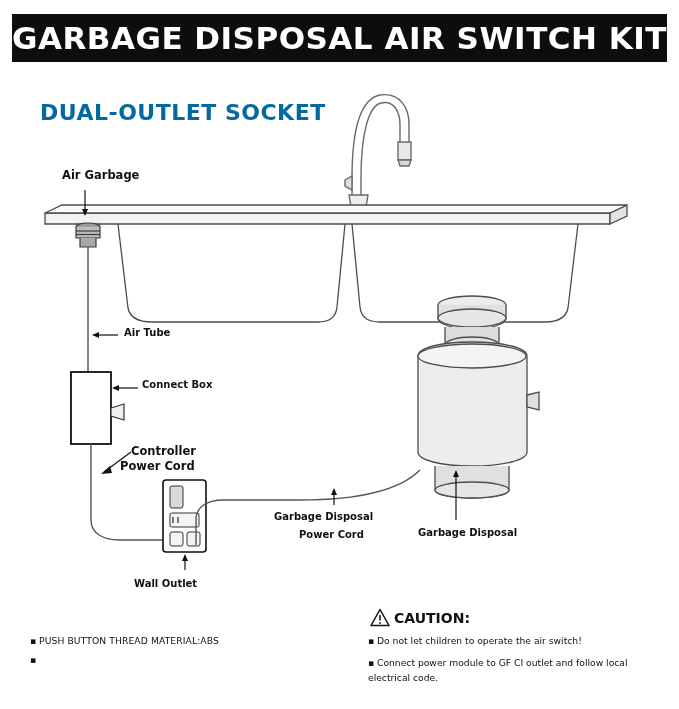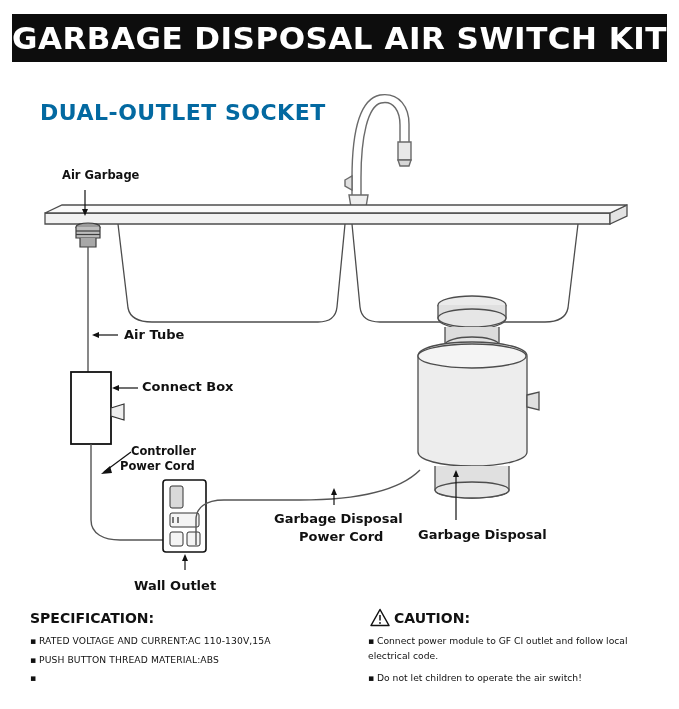--- a/index.html
+++ b/index.html
@@ -65,21 +65,21 @@
 
   
   .lbl {
     position: absolute;
     font-size: 11.5px;
     font-weight: bold;
     color: #111111;
     white-space: nowrap;
     font-family: "DejaVu Sans", sans-serif;
   }
-  .lbl.big { font-size: 13px; }
+  .lbl.big { font-size: 10px; }
 
   
   .spec-head, .caution-head {
     position: absolute;
     font-size: 14px;
     font-weight: bold;
     color: #111111;
     font-family: "DejaVu Sans", sans-serif;
   }
   .spec-list, .caution-list {
@@ -223,32 +223,30 @@
   <div class="lbl" style="left:62px; top:168px;">Air Garbage</div>
   <div class="lbl big" style="left:124px; top:327px;">Air Tube</div>
   <div class="lbl big" style="left:142px; top:379px;">Connect Box</div>
   <div class="lbl" style="left:131px; top:444px;">Controller</div>
   <div class="lbl" style="left:120px; top:459px;">Power Cord</div>
   <div class="lbl big" style="left:134px; top:578px;">Wall Outlet</div>
   <div class="lbl big" style="left:274px; top:511px;">Garbage Disposal</div>
   <div class="lbl big" style="left:299px; top:529px;">Power Cord</div>
   <div class="lbl big" style="left:418px; top:527px;">Garbage Disposal</div>
 
-  <div class="spec-head" style="left:30px; top:610px;">SPECIFICATION:</div>
   <ul class="spec-list" style="left:30px; top:632px;">
-    <li><span class="bullet">▪</span><span>RATED VOLTAGE AND CURRENT:AC 110-130V,15A</span></li>
     <li><span class="bullet">▪</span><span>PUSH BUTTON THREAD MATERIAL:ABS</span></li>
     <li><span class="bullet">▪</span></li>
   </ul>
 
   <svg class="warn-tri" width="20" height="19" viewBox="0 0 20 19">
     <path d="M10,1.5 L19,17.5 L1,17.5 Z" fill="none" stroke="#111111" stroke-width="1.5" stroke-linejoin="round"></path>
     <line x1="10" y1="7" x2="10" y2="12.5" stroke="#111111" stroke-width="1.5"></line>
     <circle cx="10" cy="15" r="0.9" fill="#111111"></circle>
   </svg>
   <div class="caution-head" style="left:394px; top:610px;">CAUTION:</div>
   <ul class="caution-list" style="left:368px; top:633px; width:290px;">
+    <li><span class="bullet">▪</span><span>Do not let children to operate the air switch!</span></li>
     <li><span class="bullet">▪</span><span>Connect power module to GF CI outlet and follow local electrical code.</span></li>
-    <li><span class="bullet">▪</span><span>Do not let children to operate the air switch!</span></li>
 
   </ul>
 
 </div>
 
 </body></html>

